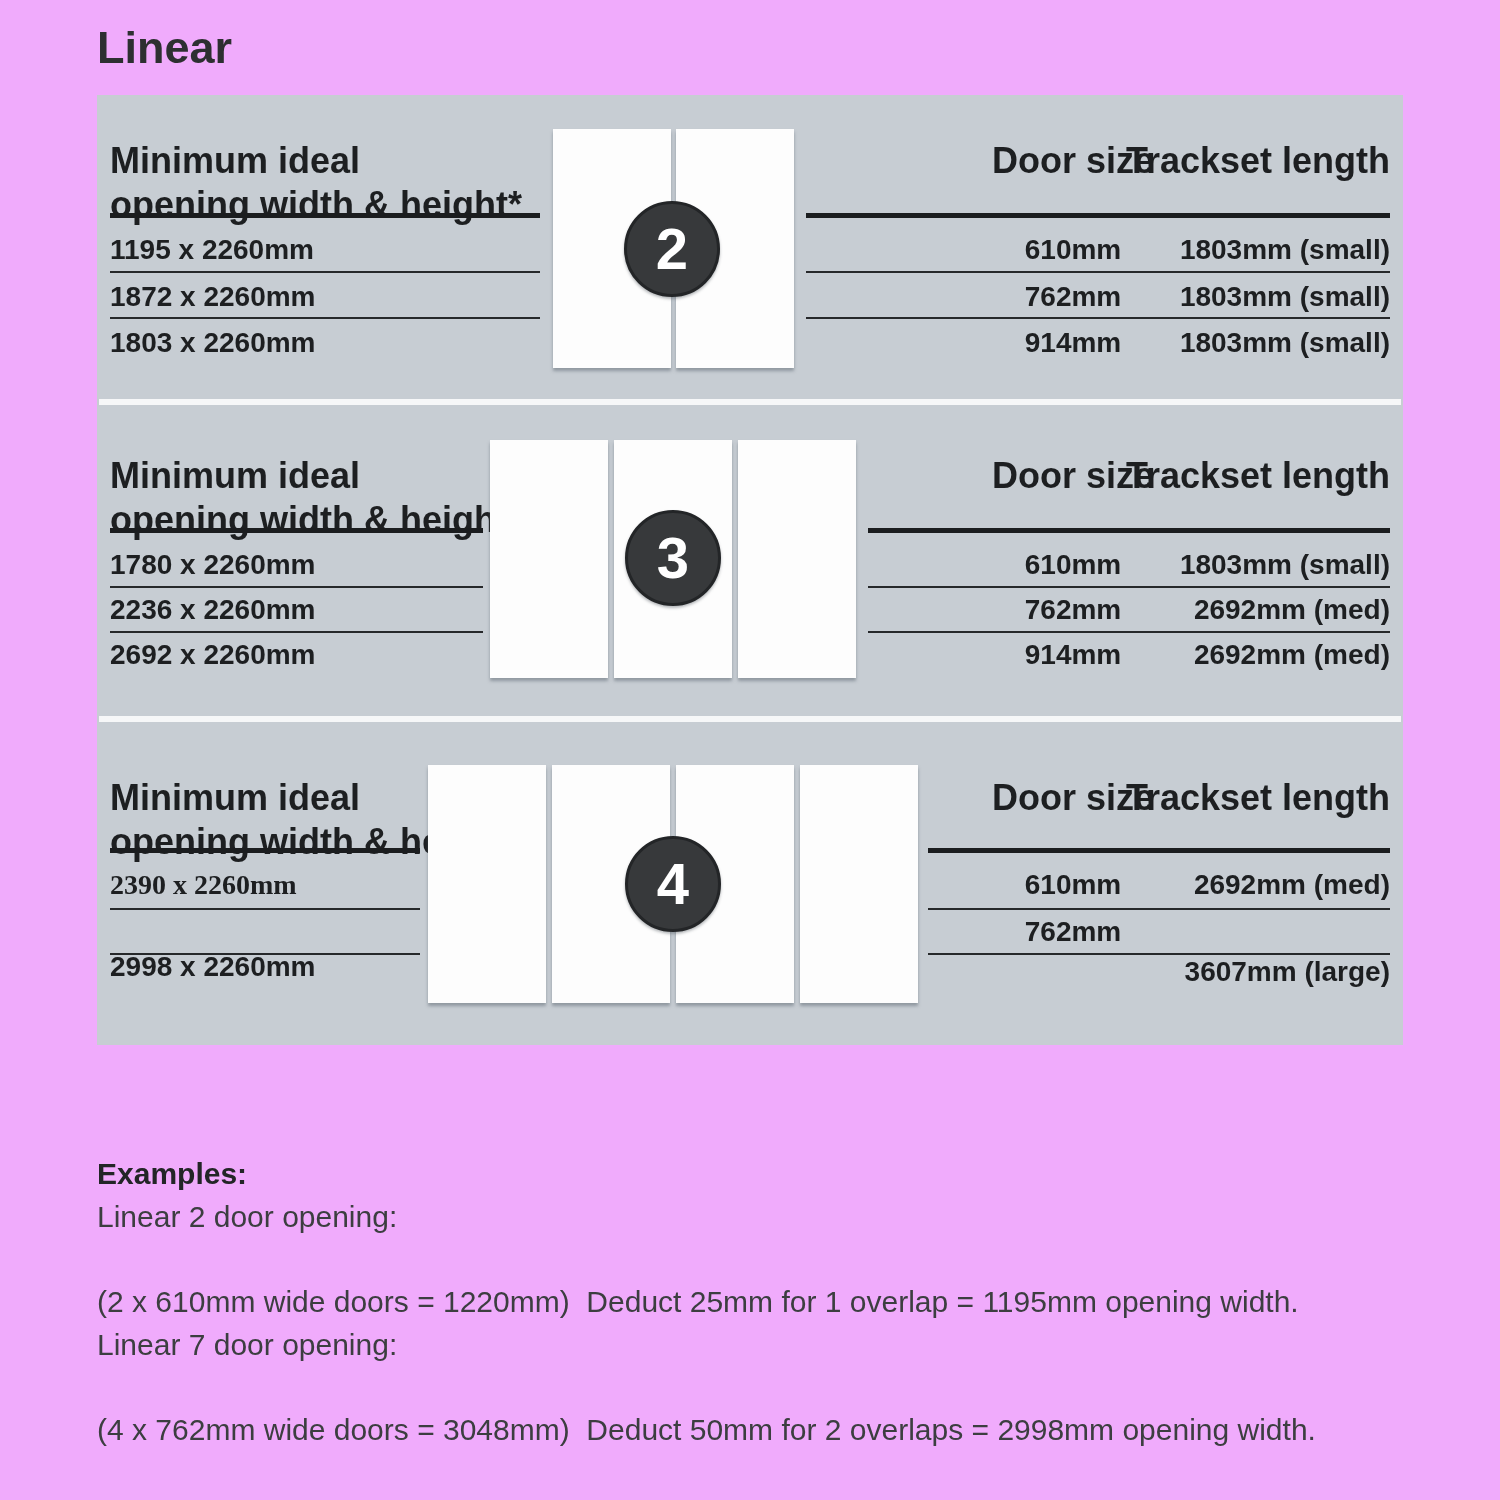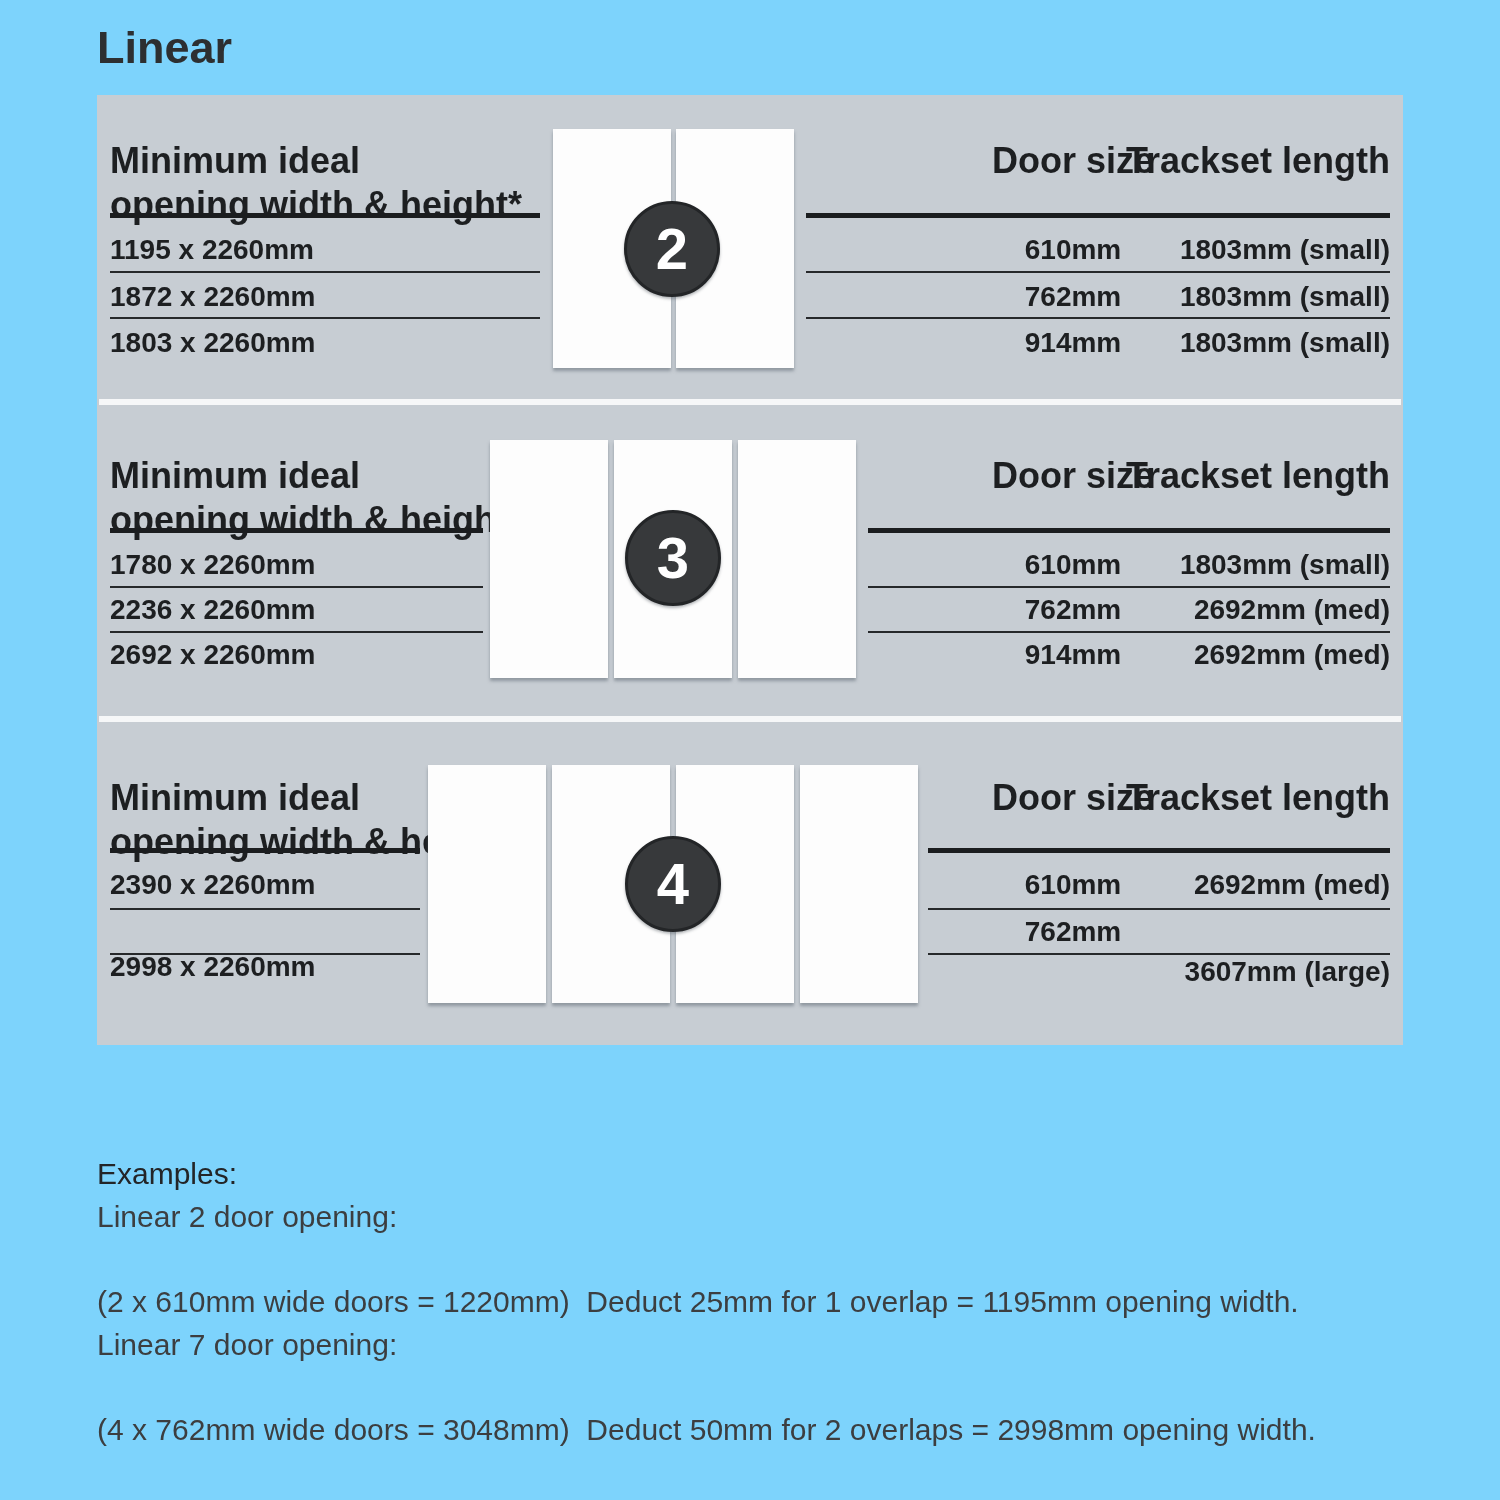--- a/index.html
+++ b/index.html
@@ -1,33 +1,33 @@
 <!DOCTYPE html>
 <html><head>
 <meta charset="utf-8">
 <style>
   html,body{margin:0;padding:0;background:#ffffff;}
   body{width:1500px;height:1500px;font-family:"Liberation Sans","DejaVu Sans",sans-serif;color:#1e2022;}
-  .page{position:relative;width:1500px;height:1500px;overflow:hidden;background:#7dd3fc;}
+  .page{position:relative;width:1500px;height:1500px;overflow:hidden;background:#f0abfc;}
   .title{position:absolute;left:97px;top:22px;font-size:45px;font-weight:700;color:#2d2f31;}
   .panel{position:absolute;left:97px;top:95px;width:1306px;height:950px;background:#c7cdd3;}
   .hdr{position:absolute;font-size:36px;font-weight:700;line-height:44px;color:#1d1f21;}
   .cell{position:absolute;font-size:28px;font-weight:700;height:32px;line-height:32px;color:#1d1f21;}
   .colC{text-align:center;}
   .colR{text-align:right;}
   .thick{position:absolute;height:5px;background:#1b1d1f;}
   .thin{position:absolute;height:2px;background:#26282a;}
   .secdiv{position:absolute;left:2px;width:1302px;height:6px;background:#f6f7f8;}
   .door{position:absolute;width:118px;height:238px;background:#fdfdfd;box-shadow:0 3px 3px rgba(92,102,112,0.5);}
   .badge{position:absolute;width:96px;height:96px;border-radius:50%;background:#37393b;border:3px solid #232527;box-sizing:border-box;display:flex;align-items:center;justify-content:center;box-shadow:0 2px 3px rgba(70,78,86,0.4);}
   .badge span{color:#ffffff;font-size:58px;font-weight:700;line-height:1;}
   .foot{position:absolute;left:97px;top:1086px;font-size:30px;line-height:36px;color:#3c3e40;white-space:pre-wrap;}
   .foot .bold{font-weight:700;color:#232527;}
   .examples{position:absolute;left:97px;top:1152px;font-size:30px;line-height:43px;color:#3c3e40;}
-  .examples .hd{font-weight:400;color:#232527;}
+  .examples .hd{font-weight:700;color:#232527;}
   .examples .detail{white-space:pre-wrap;margin-top:42px;}
 </style>
 </head>
 <body>
 
 <div class="page">
 
   <div class="title">Linear</div>
 
   <div class="panel">
@@ -109,21 +109,21 @@
       <div class="hdr" style="left:13px;top:681px;width:460px;">
         <div>Minimum ideal</div>
         <div>opening width &amp; height*</div>
       </div>
       <div class="hdr colC" style="left:866px;top:681px;width:220px;">Door size</div>
       <div class="hdr colR" style="left:993px;top:681px;width:300px;">Trackset length</div>
 
       <div class="thick" style="left:13px;top:753px;width:310px;"></div>
       <div class="thick" style="left:831px;top:753px;width:462px;"></div>
 
-      <div class="cell" style="left:13px;top:774px;width:310px;">2390 x 2260mm</div>
+      <div class="cell" style="left:13px;top:774px;width:310px;font-family:Liberation Serif, serif;">2390 x 2260mm</div>
       <div class="cell colC" style="left:866px;top:774px;width:220px;">610mm</div>
       <div class="cell colR" style="left:993px;top:774px;width:300px;">2692mm (med)</div>
       <div class="thin" style="left:13px;top:813px;width:310px;"></div>
       <div class="thin" style="left:831px;top:813px;width:462px;"></div>
 
       <div class="cell" style="left:13px;top:856px;width:310px;">2998 x 2260mm</div>
       <div class="cell colC" style="left:866px;top:821px;width:220px;">762mm</div>
       <div class="cell colR" style="left:993px;top:821px;width:300px;margin-top:40px;">3607mm (large)</div>
       <div class="thin" style="left:13px;top:858px;width:310px;"></div>
       <div class="thin" style="left:831px;top:858px;width:462px;"></div>

